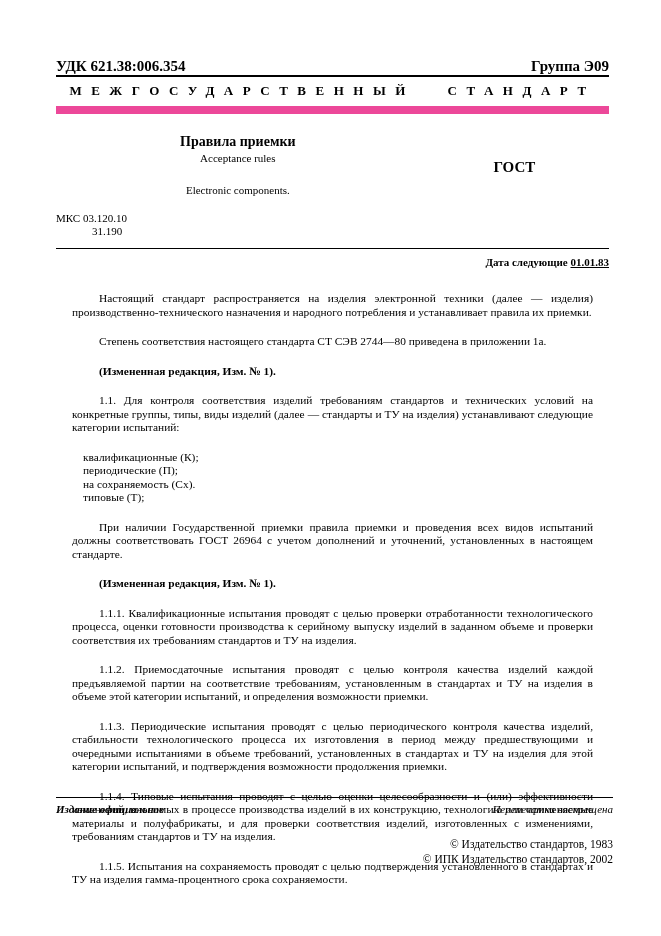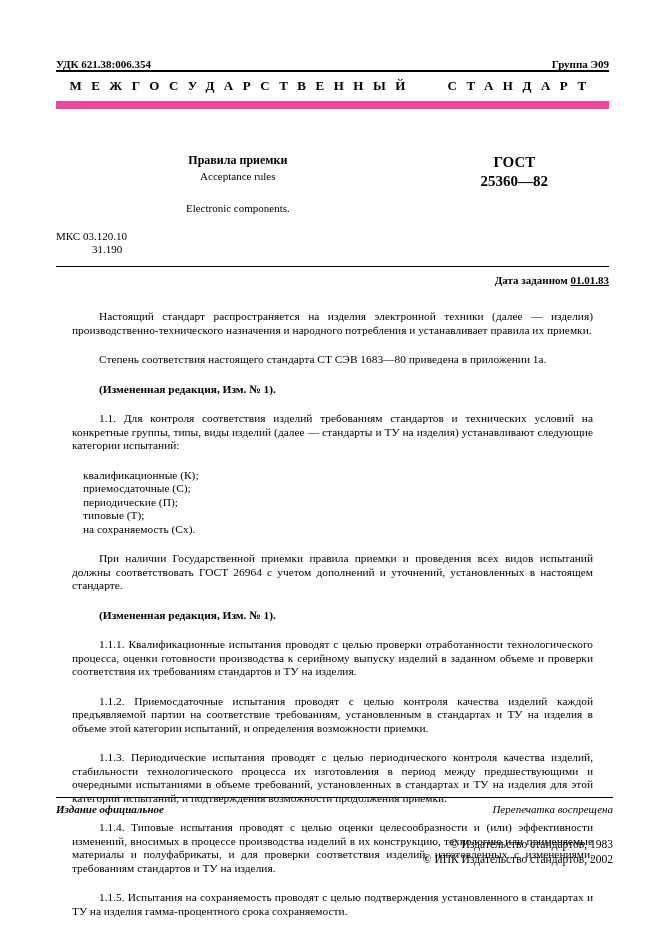--- a/index.html
+++ b/index.html
@@ -3,31 +3,31 @@
 <meta charset="utf-8">
 <style>
   html,body { margin:0; padding:0; background:#e8e8e6; }
   .page {
     width:661px; height:936px; margin:0 auto; background:#ffffff;
     font-family:"Liberation Serif", serif; color:#000;
     position:relative; box-sizing:border-box;
     padding:0 52px 0 56px; overflow:hidden;
   }
   .top-row { display:flex; justify-content:space-between; padding-top:58px;
-    font-size:11px; font-weight:bold; }
+    font-size:15px; font-weight:bold; }
   .std-banner { border-top:2px solid #000; border-bottom:8px solid #ec4899; }
   .std-banner .std-title {
     font-size:13px; font-weight:bold; letter-spacing:9.5px; word-spacing:20px;
     white-space:nowrap; text-align:center; padding:6px 0 7px 0;
   }
   .doc-title { text-align:center; font-weight:bold; font-size:12.5px; margin-top:24px; letter-spacing:0.4px; }
   .title-row { display:flex; margin-top:4px; }
   .title-left { flex:1 1 auto; width:66%; text-align:center; }
   .title-right { width:190px; text-align:center; }
-  .subtitle { font-weight:bold; font-size:12px; margin-top:40px; }
+  .subtitle { font-weight:bold; font-size:14px; margin-top:16px; }
   .en-line { font-size:11px; margin-top:2px; }
   .en-first { margin-top:20px; }
   .gost-block { font-weight:bold; font-size:15px; line-height:19px; margin-top:40px; }
   .mks { font-size:11px; margin-top:16px; line-height:13px; }
   .mks .mks2 { padding-left:36px; }
   .thin-rule { border-top:1.5px solid #000; margin-top:10px; }
   .date-line { text-align:right; font-size:11px; font-weight:bold; margin-top:7px; }
   .date-line .date-val { text-decoration:underline; }
   .body-text { margin-top:24px; font-size:11.4px; line-height:13.5px; }
   .body-text p { margin:16px; text-align:justify; text-indent:27px; }
@@ -60,49 +60,47 @@
 
   <div class="title-row">
     <div class="title-left">
       <div class="subtitle">Правила приемки</div>
       <div class="en-line">Acceptance rules</div>
       <div class="en-line en-first">Electronic components.</div>
     </div>
     <div class="title-right">
       <div class="gost-block">
         <div>ГОСТ</div>
-        <div>25360—82</div>
       </div>
     </div>
   </div>
 
   <div class="mks">
     <div>МКС  03.120.10</div>
     <div class="mks2">31.190</div>
   </div>
 
   <div class="thin-rule"></div>
 
   <div class="date-line">
-    <span>Дата заданном </span><span class="date-val">01.01.83</span>
+    <span>Дата следующие </span><span class="date-val">01.01.83</span>
   </div>
 
   <div class="body-text">
     <p>Настоящий стандарт распространяется на изделия электронной техники (далее — изделия) производственно-технического назначения и народного потребления и устанавливает правила их приемки.</p>
-    <p>Степень соответствия настоящего стандарта СТ СЭВ 1683—80 приведена в приложении 1а.</p>
+    <p>Степень соответствия настоящего стандарта СТ СЭВ 2744—80 приведена в приложении 1а.</p>
     <p class="b">(Измененная редакция, Изм. № 1).</p>
 
 
     <p>1.1. Для контроля соответствия изделий требованиям стандартов и технических условий на конкретные группы, типы, виды изделий (далее — стандарты и ТУ на изделия) устанавливают следующие категории испытаний:</p>
     <ul class="cat-list">
       <li>квалификационные (К);</li>
-      <li>приемосдаточные (С);</li>
       <li>периодические (П);</li>
+      <li>на сохраняемость (Сх).</li>
       <li>типовые (Т);</li>
-      <li>на сохраняемость (Сх).</li>
     </ul>
     <p>При наличии Государственной приемки правила приемки и проведения всех видов испытаний должны соответствовать ГОСТ 26964 с учетом дополнений и уточнений, установленных в настоящем стандарте.</p>
     <p class="b">(Измененная редакция, Изм. № 1).</p>
     <p>1.1.1. Квалификационные испытания проводят с целью проверки отработанности технологического процесса, оценки готовности производства к серийному выпуску изделий в заданном объеме и проверки соответствия их требованиям стандартов и ТУ на изделия.</p>
     <p>1.1.2. Приемосдаточные испытания проводят с целью контроля качества изделий каждой предъявляемой партии на соответствие требованиям, установленным в стандартах и ТУ на изделия в объеме этой категории испытаний, и определения возможности приемки.</p>
     <p>1.1.3. Периодические испытания проводят с целью периодического контроля качества изделий, стабильности технологического процесса их изготовления в период между предшествующими и очередными испытаниями в объеме требований, установленных в стандартах и ТУ на изделия для этой категории испытаний, и подтверждения возможности продолжения приемки.</p>
     <p>1.1.4. Типовые испытания проводят с целью оценки целесообразности и (или) эффективности изменений, вносимых в процессе производства изделий в их конструкцию, технологию или применяемые материалы и полуфабрикаты, и для проверки соответствия изделий, изготовленных с изменениями, требованиям стандартов и ТУ на изделия.</p>
     <p>1.1.5. Испытания на сохраняемость проводят с целью подтверждения установленного в стандартах и ТУ на изделия гамма-процентного срока сохраняемости.</p>
   </div>
 

